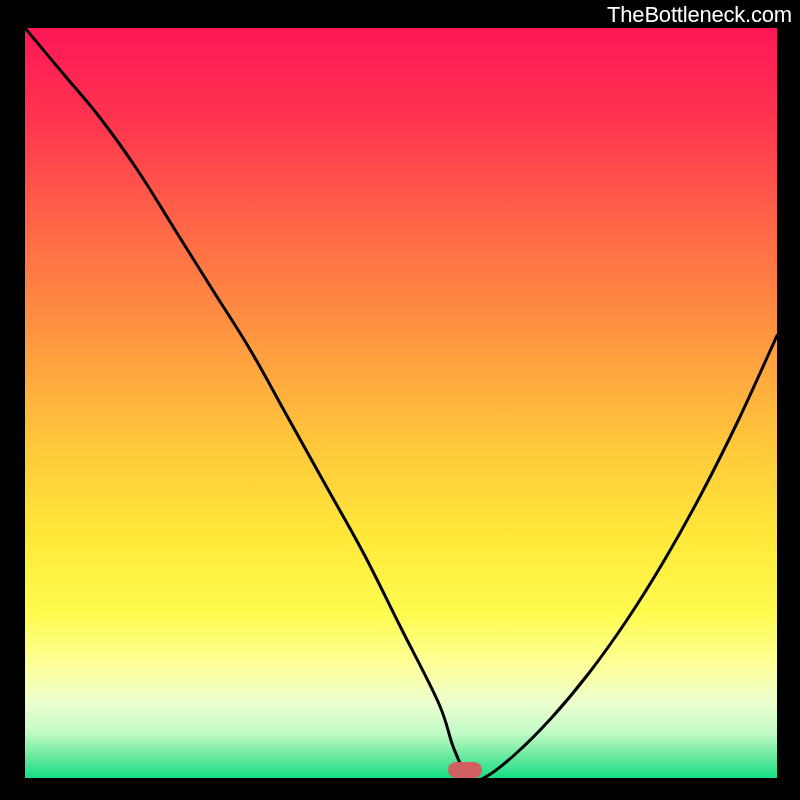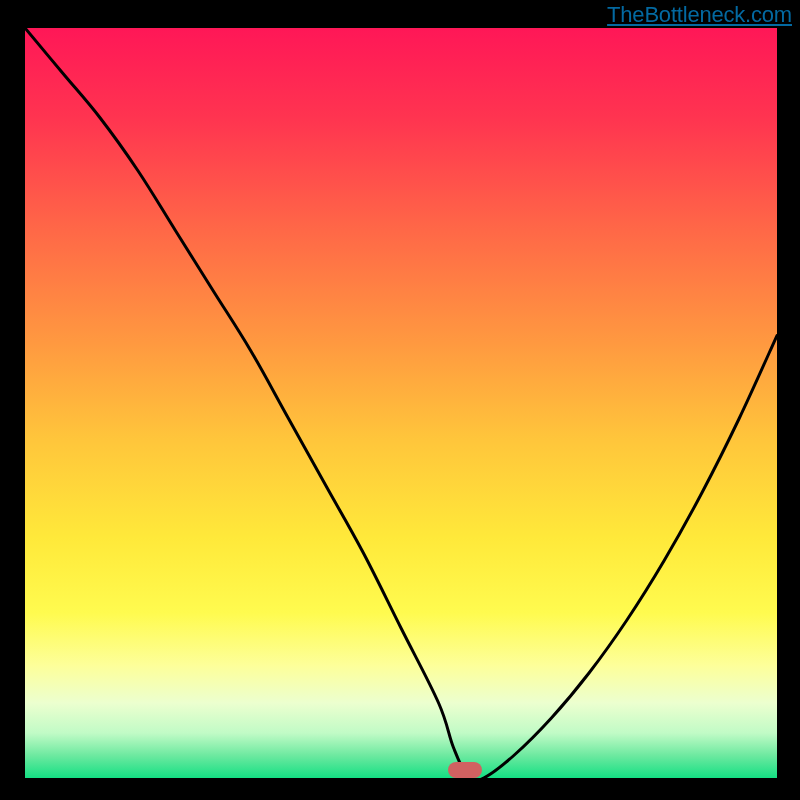--- a/index.html
+++ b/index.html
@@ -16,24 +16,23 @@
     height: 800px;
     background: #000;
   }
   .attribution {
     position: absolute;
     top: 2px;
     right: 8px;
     font-family: Arial, Helvetica, sans-serif;
     font-size: 22px;
     font-weight: 500;
-    color: #0369a1;
+    color: #ffffff;
     letter-spacing: -0.2px;
     z-index: 5;
-    text-decoration: underline;
   }
   .plot {
     position: absolute;
     left: 25px;
     top: 28px;
     width: 752px;
     height: 750px;
   }
   .gradient-bg {
     position: absolute;

